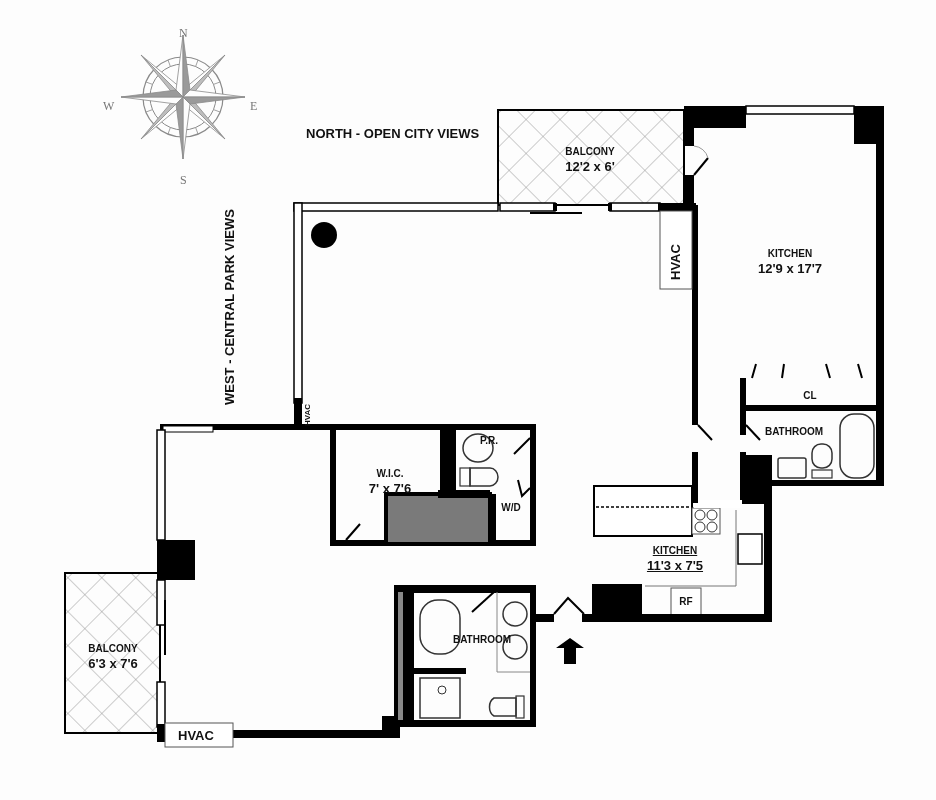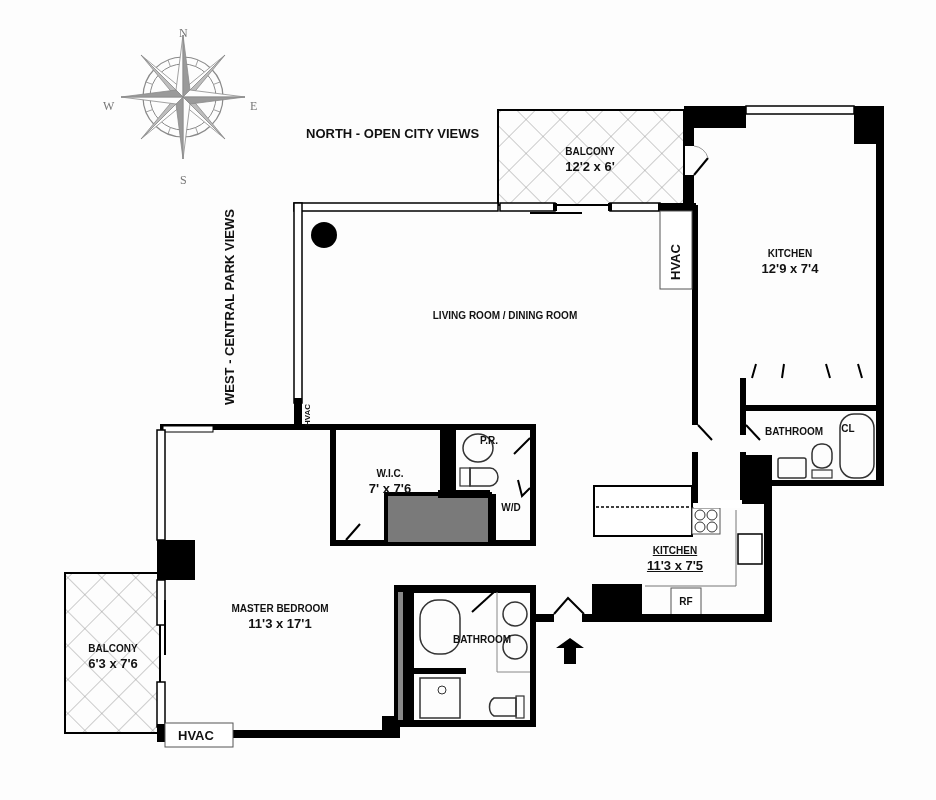--- a/index.html
+++ b/index.html
@@ -188,26 +188,25 @@
 
   <div class="view" style="left:306px; top:126px;">NORTH - OPEN CITY VIEWS</div>
   <div class="view vert" style="left:222px; top:405px;">WEST - CENTRAL PARK VIEWS</div>
 
   <div class="lbl" style="left:540px; top:144px; width:100px;">
     <span class="t">BALCONY</span>
     <span class="d">12'2 x 6'</span>
   </div>
   <div class="lbl" style="left:740px; top:246px; width:100px;">
     <span class="t">KITCHEN</span>
-    <span class="d">12'9 x 7'4</span>
+    <span class="d">12'9 x 17'7</span>
   </div>
   <div class="lbl" style="left:400px; top:308px; width:210px;">
-    <span class="t">LIVING ROOM / DINING ROOM</span>
-  </div>
-  <div class="lbl" style="left:833px; top:388px; width:30px;margin-top:33px;">
+  </div>
+  <div class="lbl" style="left:795px; top:388px; width:30px;">
     <span class="t">CL</span>
   </div>
   <div class="lbl" style="left:756px; top:424px; width:76px;">
     <span class="t sm">BATHROOM</span>
   </div>
   <div class="lbl" style="left:352px; top:466px; width:76px;">
     <span class="t">W.I.C.</span>
     <span class="d">7' x 7'6</span>
   </div>
   <div class="lbl" style="left:474px; top:433px; width:30px;">
@@ -216,24 +215,20 @@
   <div class="lbl" style="left:496px; top:500px; width:30px;">
     <span class="t">W/D</span>
   </div>
   <div class="lbl" style="left:630px; top:543px; width:90px;text-decoration:underline;">
     <span class="t">KITCHEN</span>
     <span class="d">11'3 x 7'5</span>
   </div>
   <div class="lbl" style="left:671px; top:594px; width:30px;">
     <span class="t">RF</span>
   </div>
-  <div class="lbl" style="left:210px; top:601px; width:140px;">
-    <span class="t">MASTER BEDROOM</span>
-    <span class="d">11'3 x 17'1</span>
-  </div>
   <div class="lbl" style="left:447px; top:632px; width:70px;">
     <span class="t sm">BATHROOM</span>
   </div>
   <div class="lbl" style="left:70px; top:641px; width:86px;">
     <span class="t">BALCONY</span>
     <span class="d">6'3 x 7'6</span>
   </div>
 
   <div class="view vert" style="left:668px; top:280px;">HVAC</div>
   <div class="view vert" style="left:303px; top:426px; font-size:8px;">HVAC</div>

